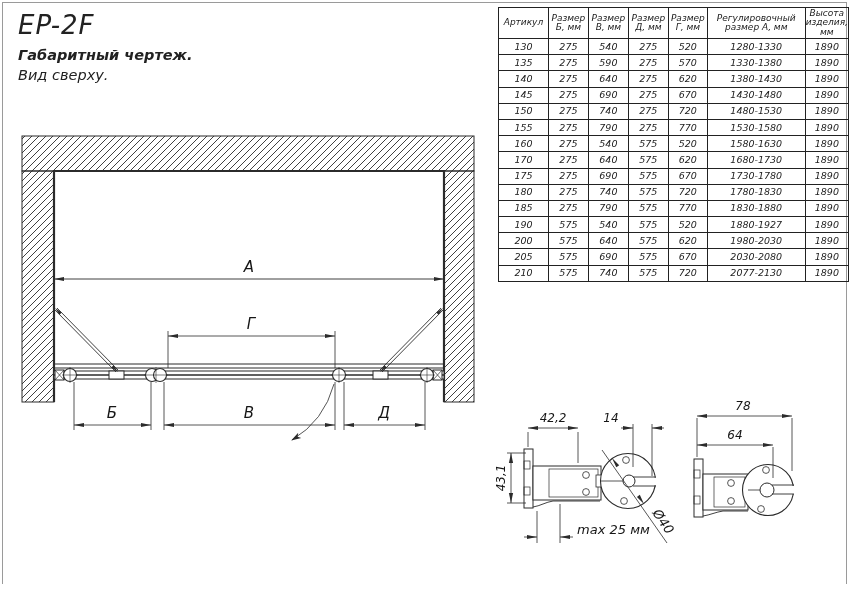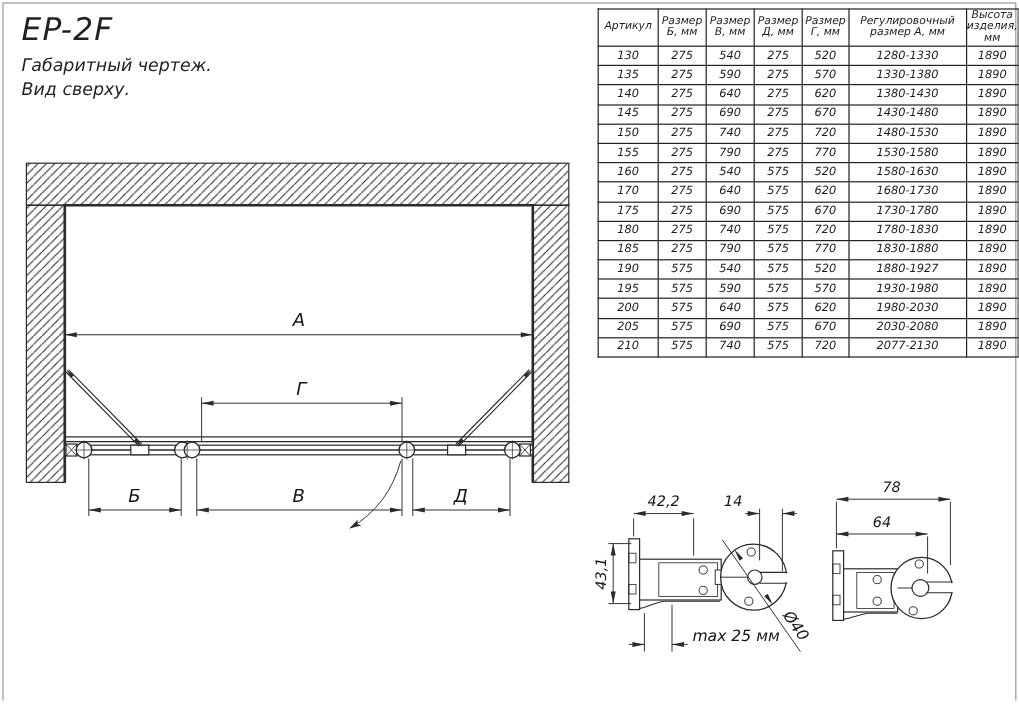--- a/index.html
+++ b/index.html
@@ -4,21 +4,21 @@
 <style>
   html,body{margin:0;padding:0;background:#fff;}
   .page{position:relative;width:849px;height:584px;background:#fff;overflow:hidden;
         font-family:"DejaVu Sans",sans-serif;color:#1c1c1c;}
   .frame{position:absolute;left:2px;top:2px;width:843px;height:587px;
          border:1px solid #9a9a9a;pointer-events:none;}
   
   .titleblock{position:absolute;left:18px;top:10px;}
   .model{font-size:26px;font-style:italic;letter-spacing:1px;color:#222;}
   .sub{font-size:14.5px;font-style:italic;line-height:20px;color:#222;}
-  .sub.first{margin-top:5px;}
+  .sub.first{margin-top:5px;font-weight:bold;}
   
   table.dims{position:absolute;left:498px;top:7px;border-collapse:collapse;
              table-layout:fixed;font-style:italic;}
   table.dims th,table.dims td{border:1px solid #222;text-align:center;vertical-align:middle;
              padding:0;white-space:pre-line;color:#1c1c1c;}
   table.dims th{font-weight:normal;font-size:9px;line-height:9.5px;height:30px;}
   table.dims td{font-size:9.5px;height:15.2px;line-height:10px;}
   table.dims col.c1{width:50px}table.dims col.c2{width:40px}table.dims col.c3{width:40px}
   table.dims col.c4{width:40px}table.dims col.c5{width:39px}table.dims col.c6{width:98px}
   table.dims col.c7{width:38px}
@@ -173,29 +173,20 @@
         <tr>
           <td>190</td>
           <td>575</td>
           <td>540</td>
           <td>575</td>
           <td>520</td>
           <td>1880-1927</td>
           <td>1890</td>
         </tr>
         <tr>
-          <td>195</td>
-          <td>575</td>
-          <td>590</td>
-          <td>575</td>
-          <td>570</td>
-          <td>1930-1980</td>
-          <td>1890</td>
-        </tr>
-        <tr>
           <td>200</td>
           <td>575</td>
           <td>640</td>
           <td>575</td>
           <td>620</td>
           <td>1980-2030</td>
           <td>1890</td>
         </tr>
         <tr>
           <td>205</td>

